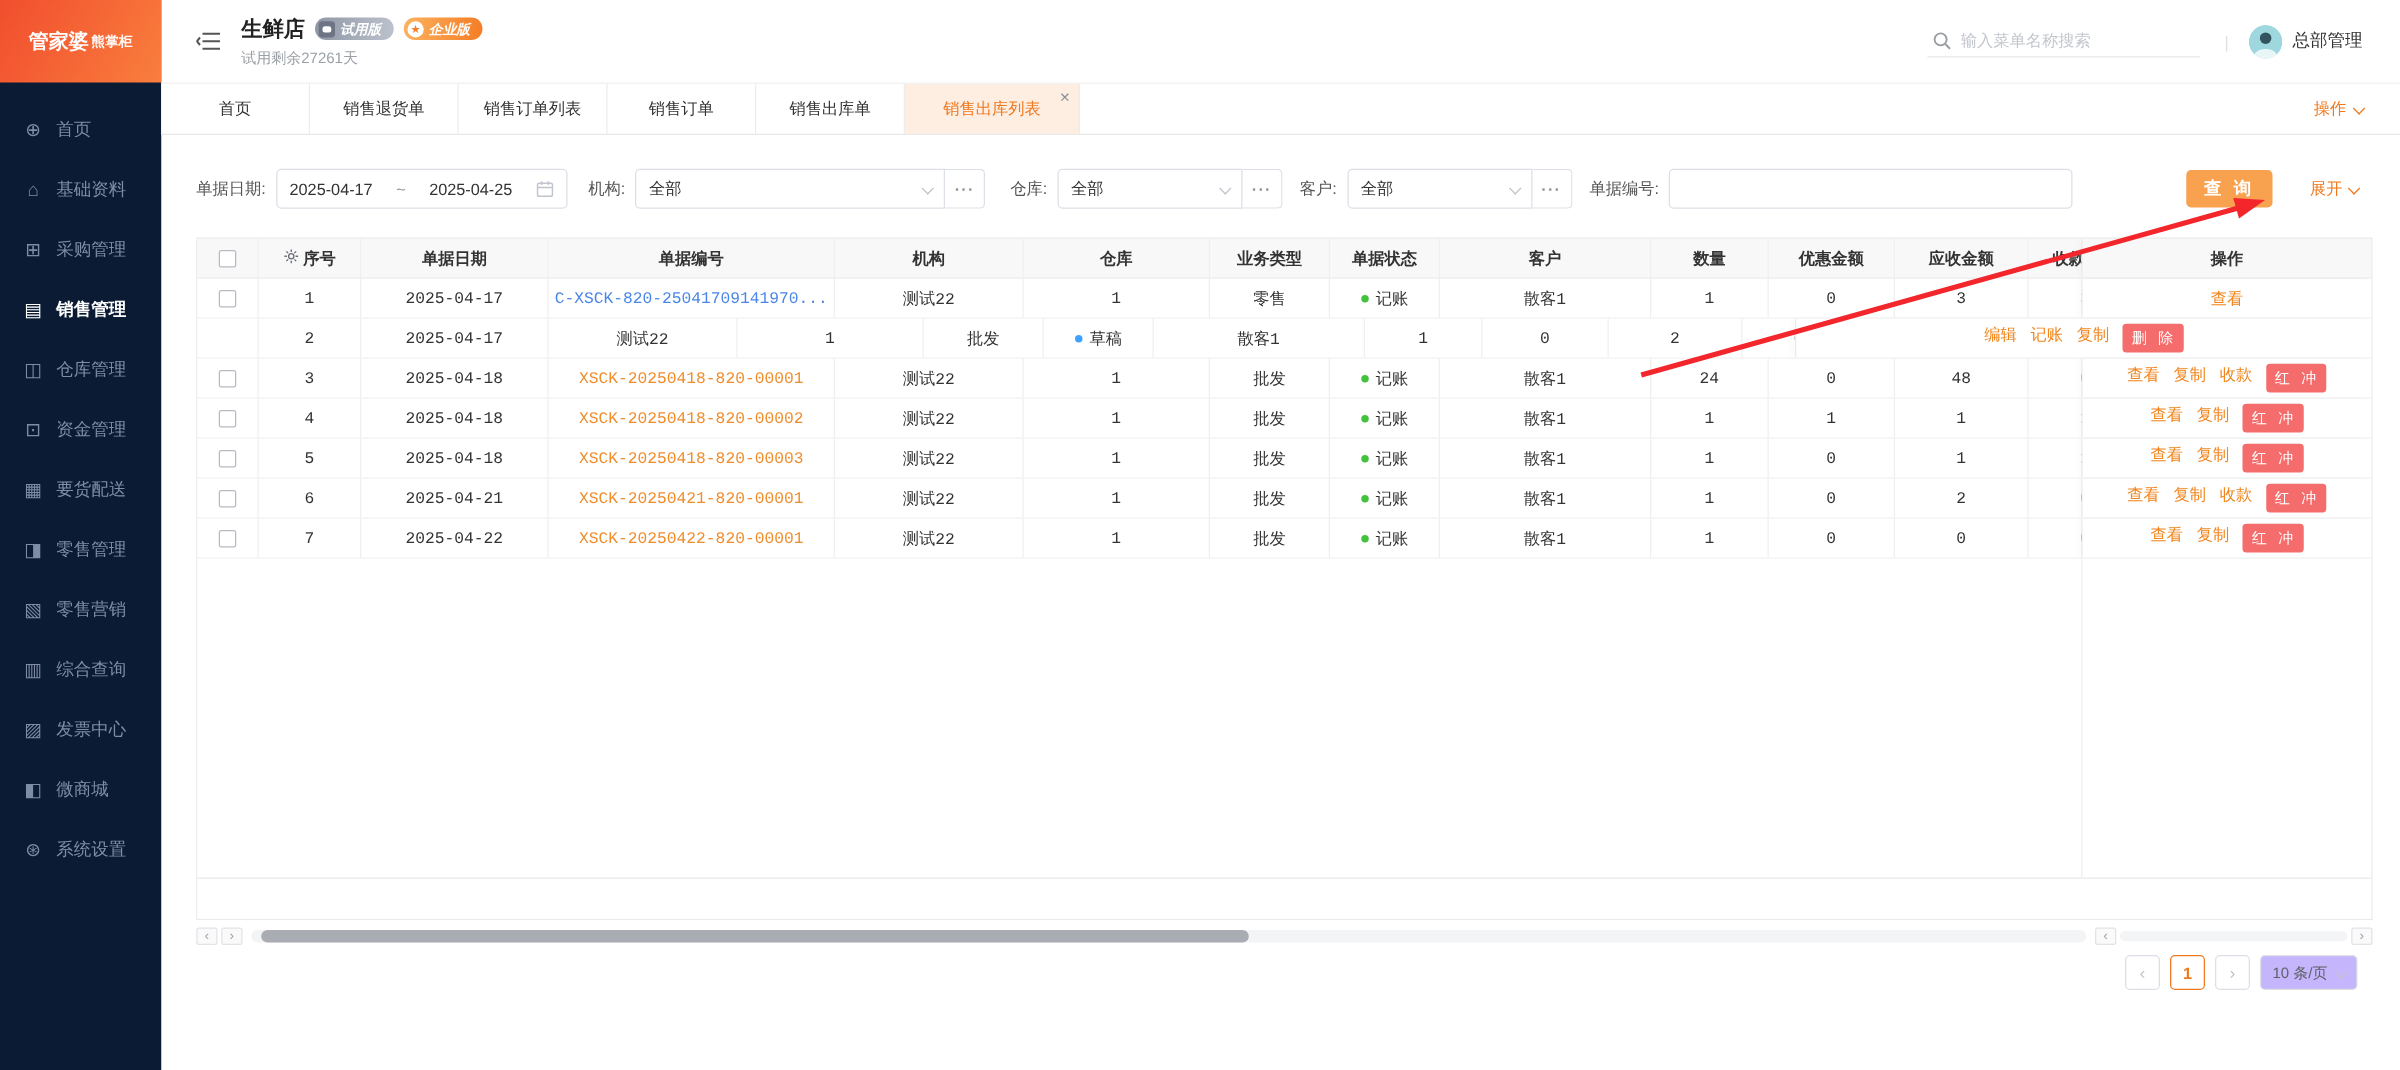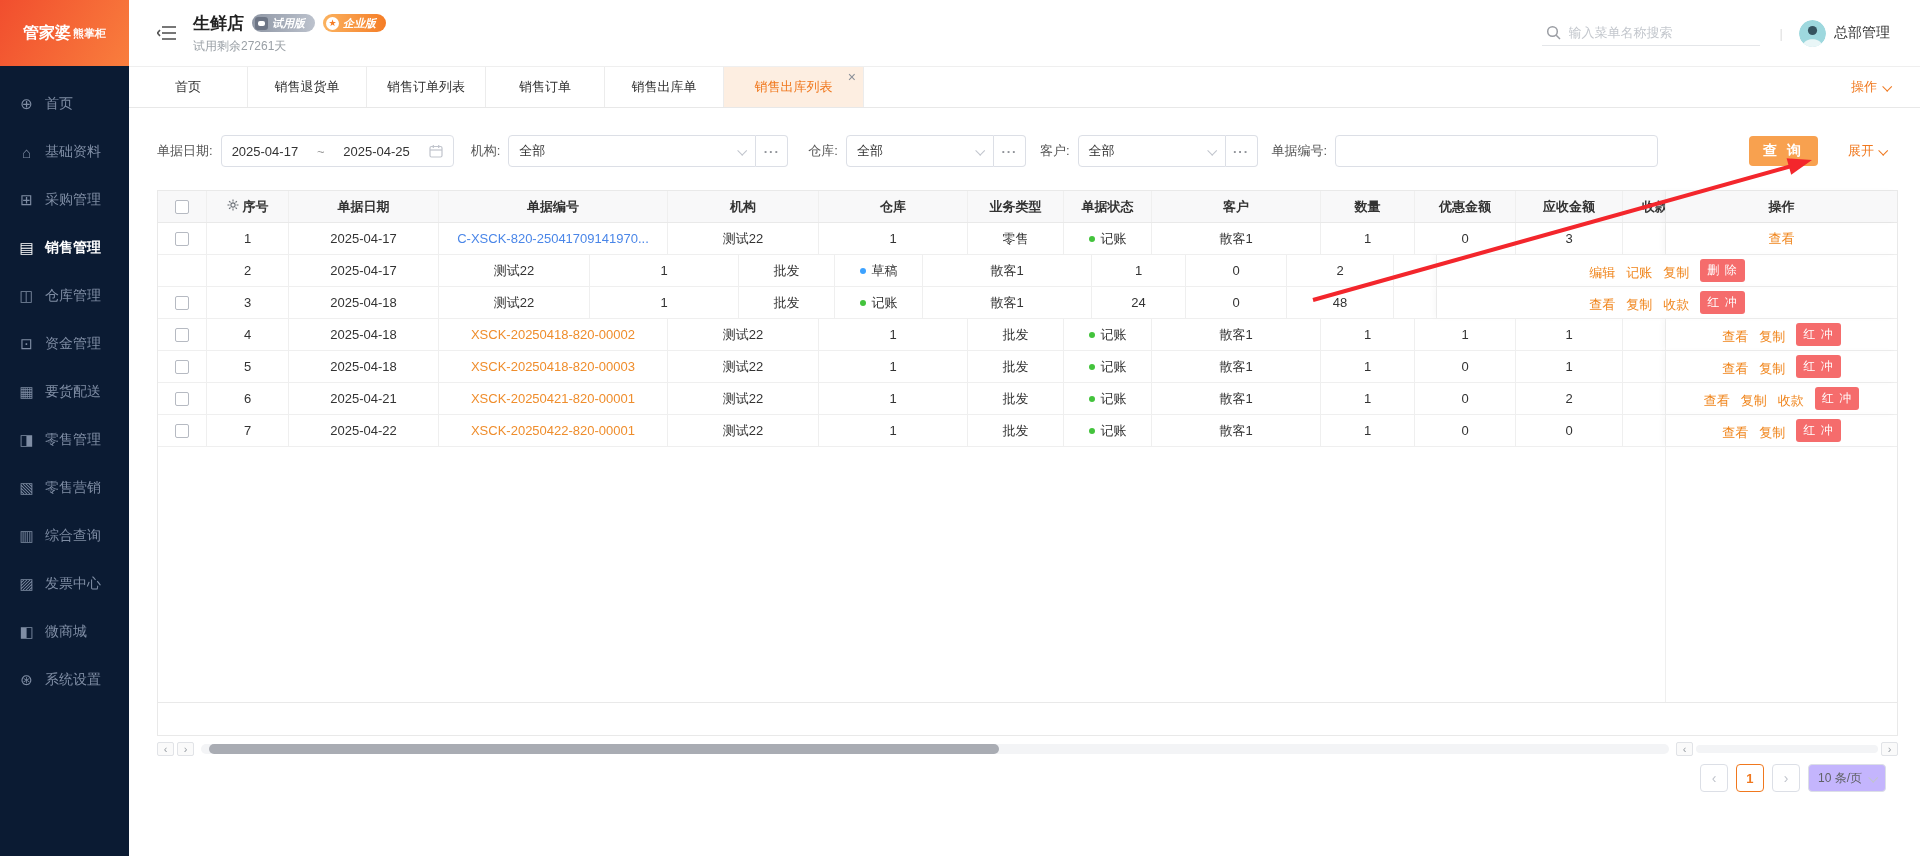--- a/index.html
+++ b/index.html
@@ -84,40 +84,40 @@
   .dots { width:32px; border:1px solid #dcdfe6; border-left:none; border-radius:0 4px 4px 0;
           display:grid; place-items:center; color:#909399; font-weight:bold; letter-spacing:1px; cursor:pointer; }
   .txt-input { width:323px; height:32px; border:1px solid #dcdfe6; border-radius:4px; padding:0 10px;
                outline:none; font-size:13px; font-family:inherit; }
   .filter-right { margin-left:auto; display:flex; align-items:center; gap:30px; padding-right:12px; }
   .btn-query { background:#f8a14f; color:#fff; border:none; cursor:pointer; font-weight:bold;
                font-size:14px; height:30px; padding:0 14px; border-radius:4px; letter-spacing:3px; font-family:inherit; }
   .expand { color:#f0781e; display:flex; align-items:center; gap:5px; cursor:pointer; }
 
   
-  .table-wrap { margin-top:23px; width:1741px; border:1px solid #e9e9e9; }
+  .table-wrap { margin-top:23px; width:1741px; border:1px solid #e9e9e9;font-family:Liberation Mono, monospace; }
   .tr { display:flex; height:32px; border-bottom:1px solid #efefef; background:#fff; }
   .tr.head { background:#f8f8f9; border-bottom:1px solid #e9e9e9; }
   .td { border-right:1px solid #efefef; display:flex; align-items:center; justify-content:center;
         overflow:hidden; font-size:13px; color:#333; flex-shrink:0; }
   .tr.head .td { font-weight:bold; color:#333; gap:4px; }
   .c0{width:49px} .c1{width:82px} .c2{width:150px} .c3{width:229px} .c4{width:151px}
   .c5{width:149px} .c6{width:96px} .c7{width:88px} .c8{width:169px} .c9{width:94px}
   .c10{width:101px} .c11{width:107px}
   .c12{width:43px; justify-content:flex-start;}
   .c13{flex:1; border-right:none; box-shadow:-4px 0 5px rgba(0,0,0,.025);}
   .clipbox { width:90px; flex-shrink:0; text-align:center; }
   .cb { width:14px; height:14px; border:1px solid #b6bac2; border-radius:2px; background:#fff; cursor:pointer; }
   .doc { cursor:pointer; white-space:nowrap; }
   .doc.orange { color:#ef8d2c; }
   .doc.blue { color:#4a86e8; }
   .dot { width:6px; height:6px; border-radius:50%; margin-right:6px; flex-shrink:0; }
   .dot.posted { background:#43c33c; }
   .dot.draft { background:#3da2ff; }
-  .acts { display:flex; align-items:flex-end; justify-content:center; gap:11px; width:100%; }
+  .acts { display:flex; align-items:flex-start; justify-content:center; gap:11px; width:100%; }
   .act { color:#f0851c; cursor:pointer; white-space:nowrap; }
   .act.danger { background:#f56c6c; color:#fff; padding:3px 7px; border-radius:3px; font-size:12px; letter-spacing:1px; }
   .filler { height:255px; display:flex; background:#fff; }
   .filler-left { width:1508px; border-right:1px solid #efefef; }
   .tr.foot { height:33px; border-top:1px solid #e9e9e9; border-bottom:none; }
   .tr.foot .td { color:#333;margin-top:44px; }
   .tr.foot .sum-label { font-weight:bold; }
 
   
   .scroll-row { margin-top:6px; width:1741px; height:14px; display:flex; align-items:center; gap:3px; }
@@ -485,20 +485,23 @@
             <div class="tr">
               <div class="td c0">
                 <span class="cb"></span>
               </div>
               <div class="td c1">
                 <span>3</span>
               </div>
               <div class="td c2">
                 <span>2025-04-18</span>
               </div>
+              <div class="td c3">
+                <span class="doc orange">XSCK-20250418-820-00001</span>
+              </div>
               <div class="td c4">
                 <span>测试22</span>
               </div>
               <div class="td c5">
                 <span>1</span>
               </div>
               <div class="td c6">
                 <span>批发</span>
               </div>
               <div class="td c7">

